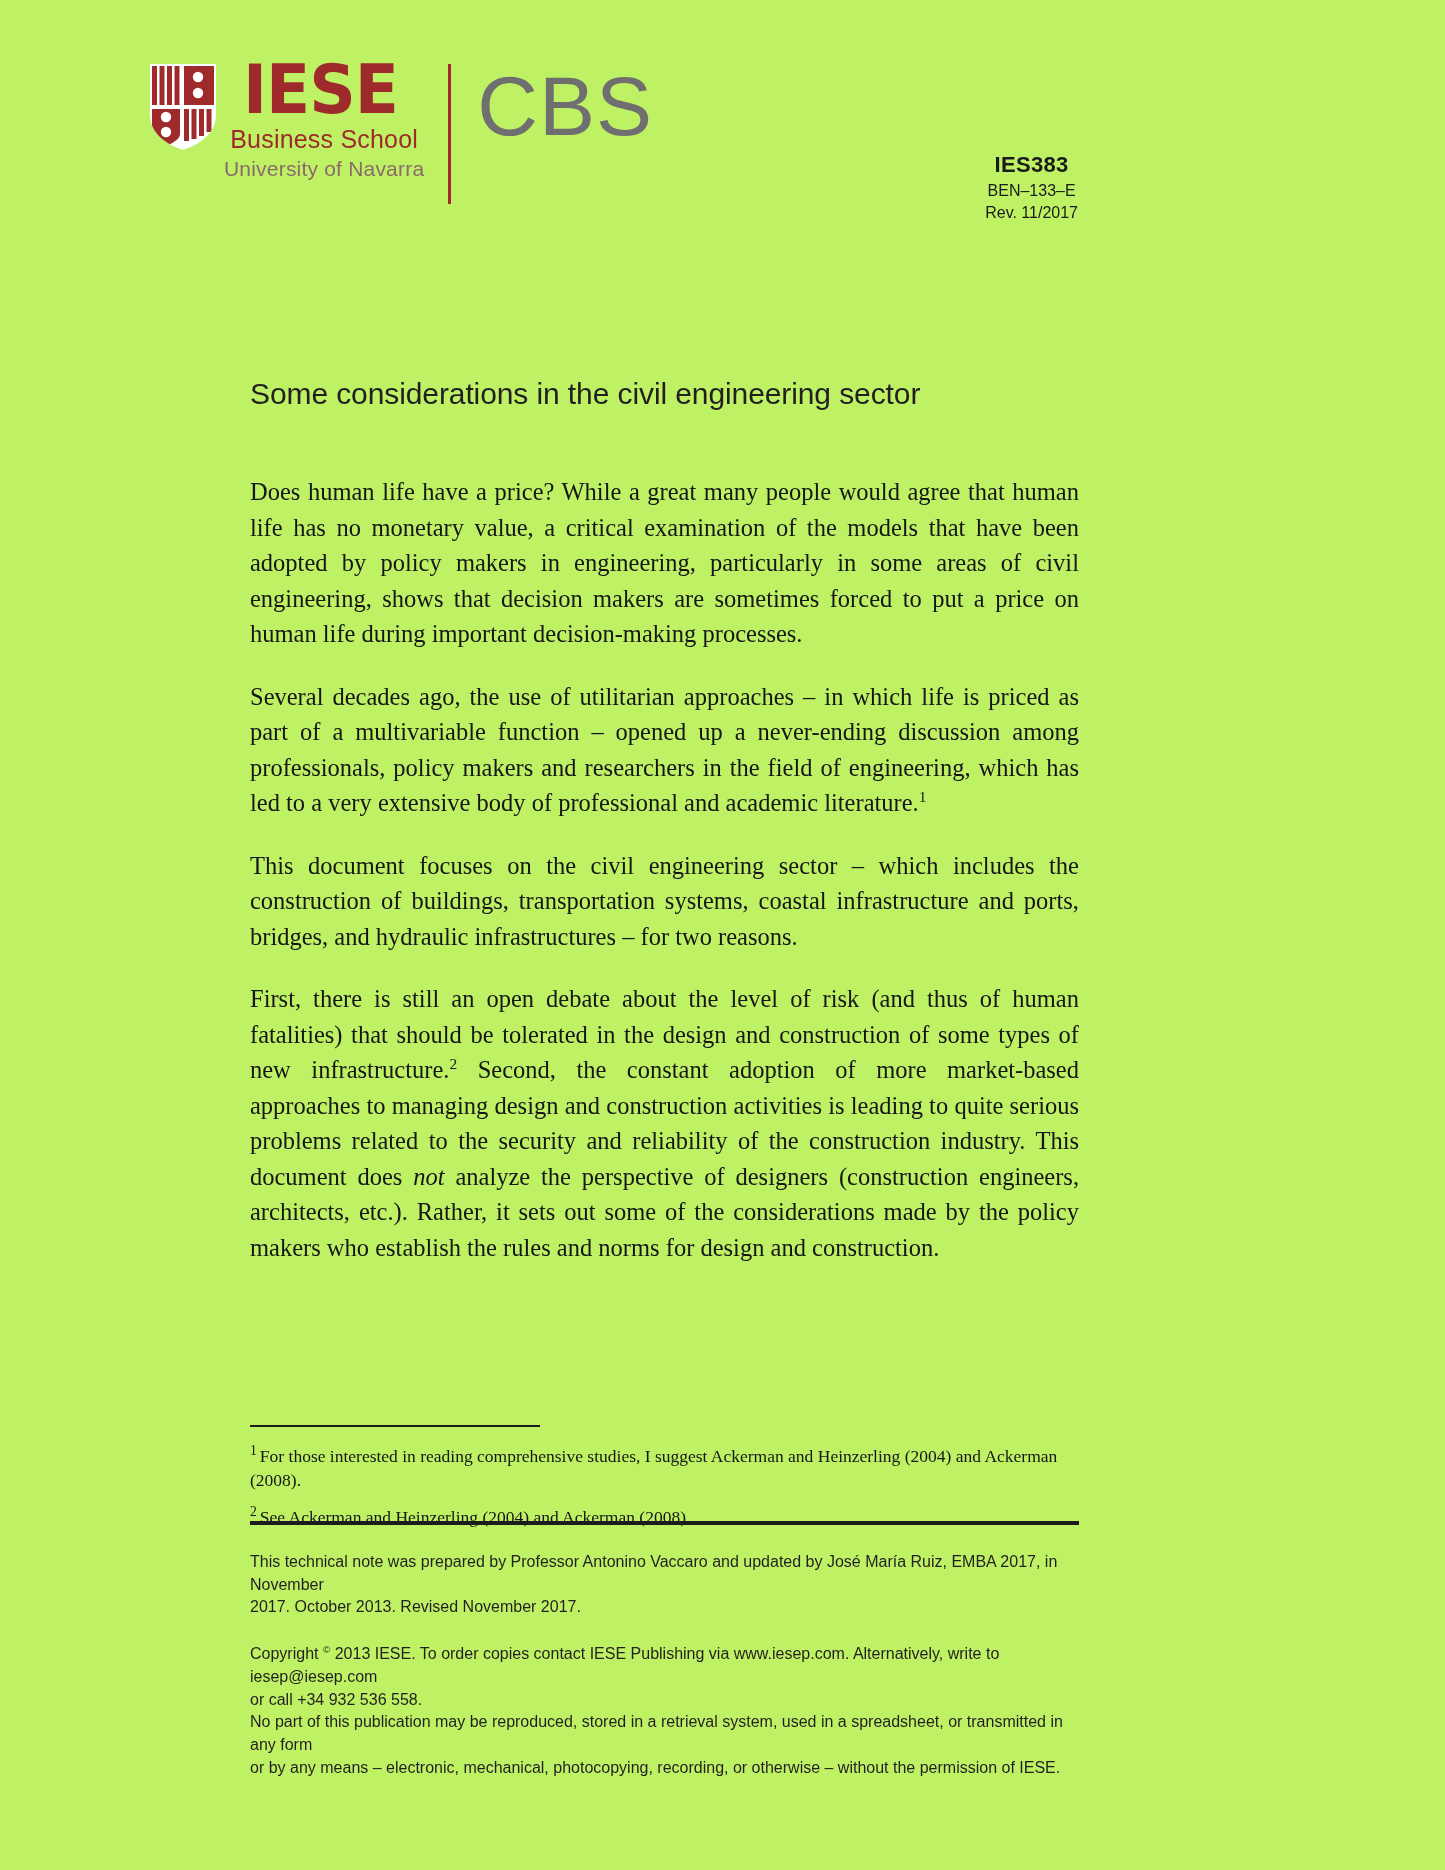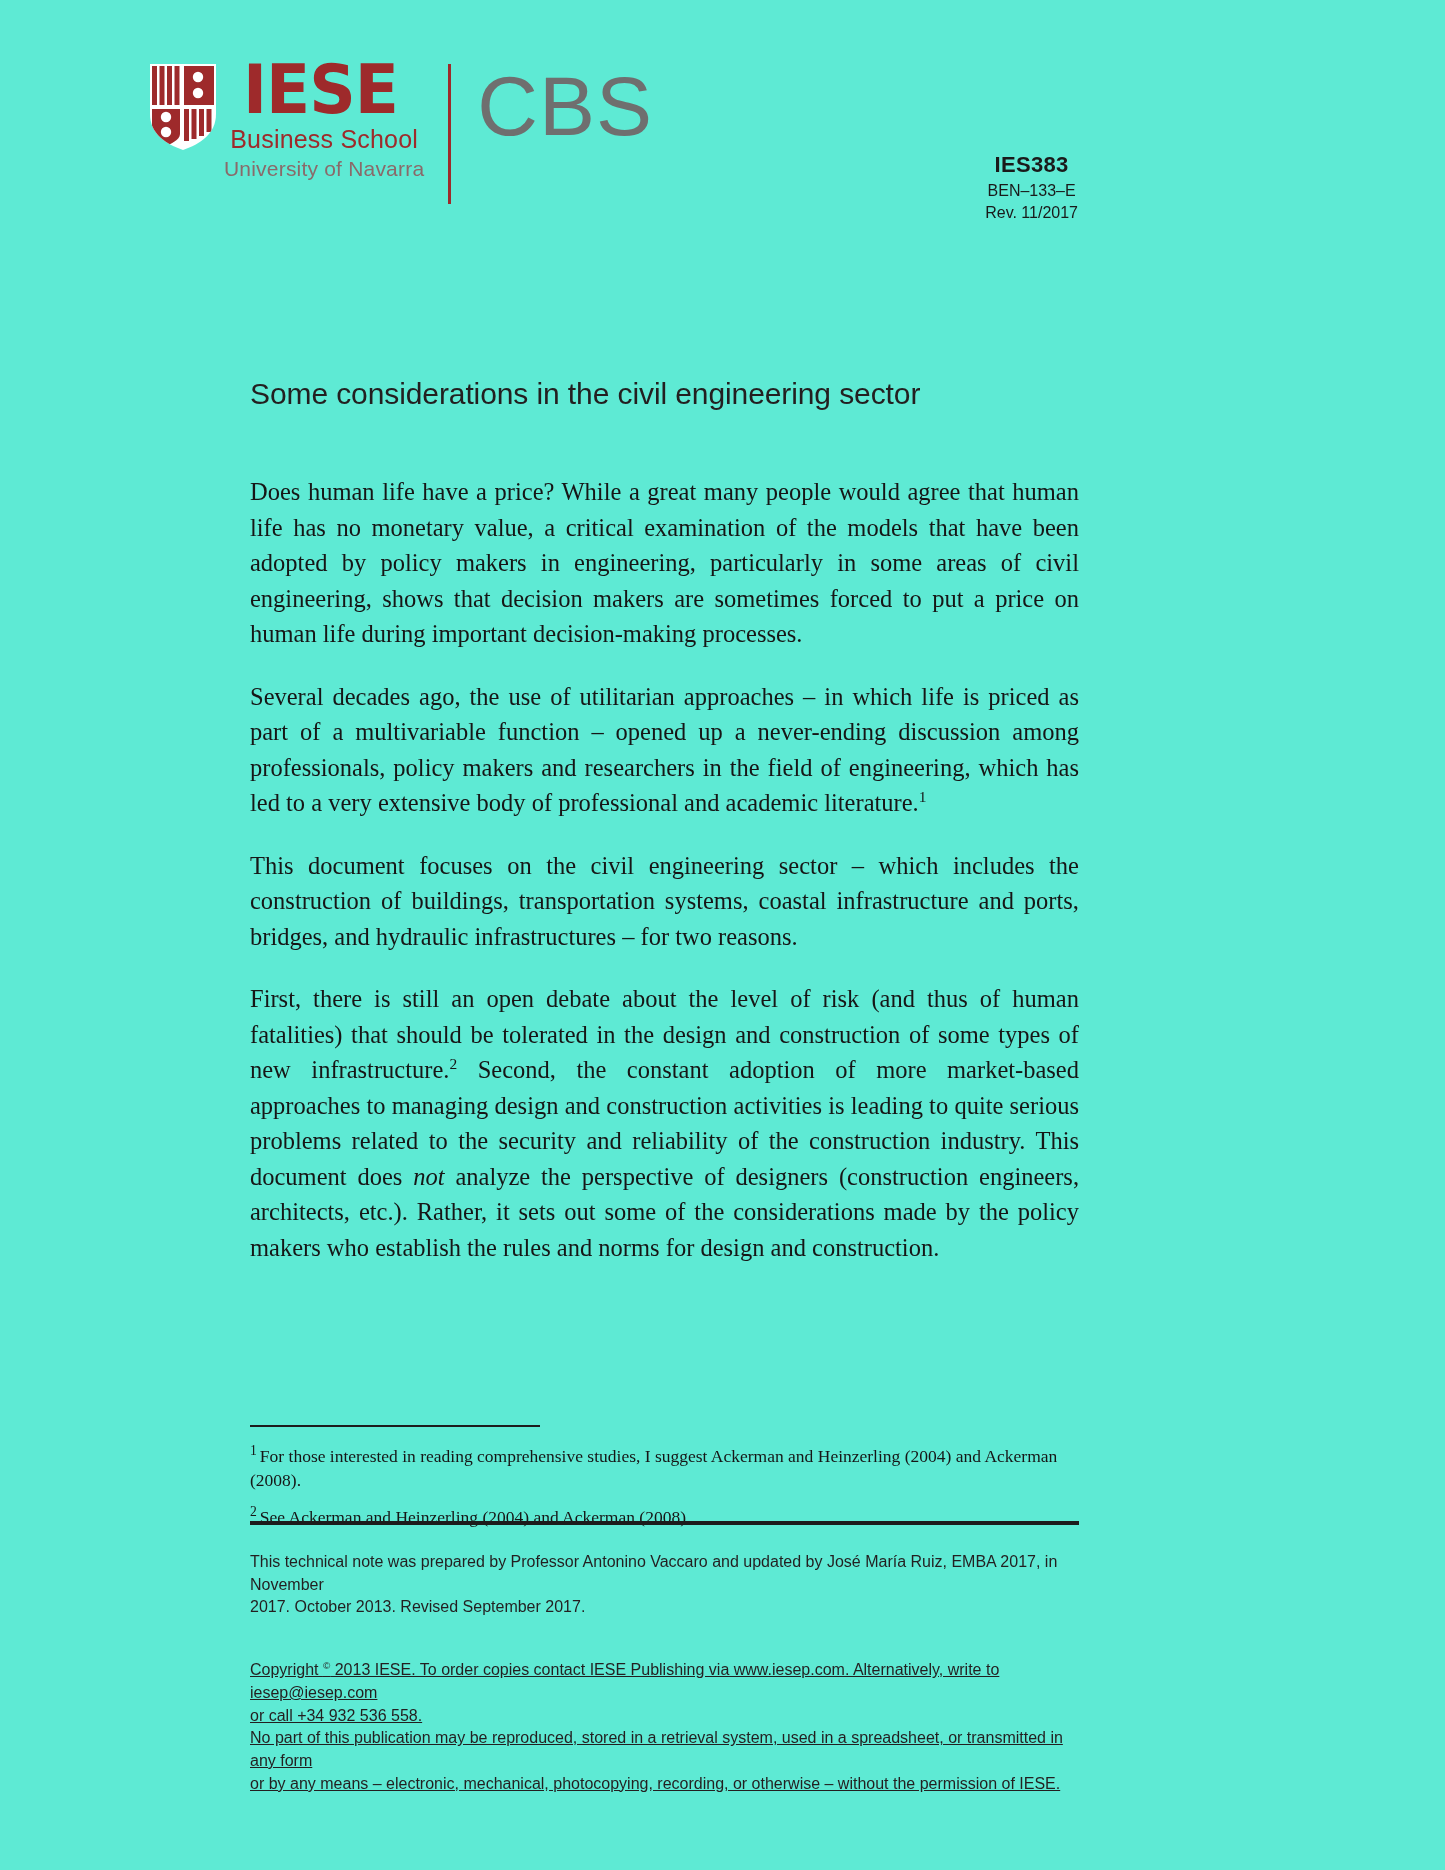--- a/index.html
+++ b/index.html
@@ -4,21 +4,21 @@
 <style>
   html, body {
     margin: 0;
     padding: 0;
     background: #ffffff;
   }
   .page {
     position: relative;
     width: 1445px;
     height: 1870px;
-    background: #5eead4;
+    background: #bef264;
     margin: 0 auto;
     overflow: hidden;
     font-family: "Liberation Sans", sans-serif;
   }
 
   
   .header {
     position: absolute;
     left: 0;
     top: 0;
@@ -189,21 +189,21 @@
     height: 0;
     border-top: 4px solid #1c1c1c;
   }
   .footer-block {
     font-family: "Liberation Sans", sans-serif;
     font-size: 16px;
     line-height: 1.42;
     color: #231f20;
     margin-top: 26px;
   }
-  .footer-block.tight { margin-top: 40px; text-decoration: underline; }
+  .footer-block.tight { margin-top: 24px; }
   .footer-line { display: block; }
   .sup-c {
     font-size: 0.62em;
     vertical-align: super;
     line-height: 0;
   }
 </style>
 </head>
 <body>
 
@@ -286,21 +286,21 @@
     <div class="footnote"><span class="fn-num">1</span><span>For those interested in reading comprehensive studies, I suggest Ackerman and Heinzerling (2004) and Ackerman (2008).</span></div>
 
     <div class="footnote"><span class="fn-num">2</span><span>See Ackerman and Heinzerling (2004) and Ackerman (2008).</span></div>
   </div>
 
   <div class="footer">
     <div class="footer-rule"></div>
 
     <div class="footer-block">
       <span class="footer-line">This technical note was prepared by Professor Antonino Vaccaro and updated by José María Ruiz, EMBA 2017, in November</span>
-      <span class="footer-line">2017. October 2013. Revised September 2017.</span>
+      <span class="footer-line">2017. October 2013. Revised November 2017.</span>
     </div>
 
     <div class="footer-block tight">
       <span class="footer-line"><span>Copyright </span><span class="sup-c">©</span><span> 2013 IESE. To order copies contact IESE Publishing via www.iesep.com. Alternatively, write to iesep@iesep.com</span></span>
       <span class="footer-line">or call +34 932 536 558.</span>
       <span class="footer-line">No part of this publication may be reproduced, stored in a retrieval system, used in a spreadsheet, or transmitted in any form</span>
       <span class="footer-line">or by any means – electronic, mechanical, photocopying, recording, or otherwise – without the permission of IESE.</span>
     </div>
 
   </div>

